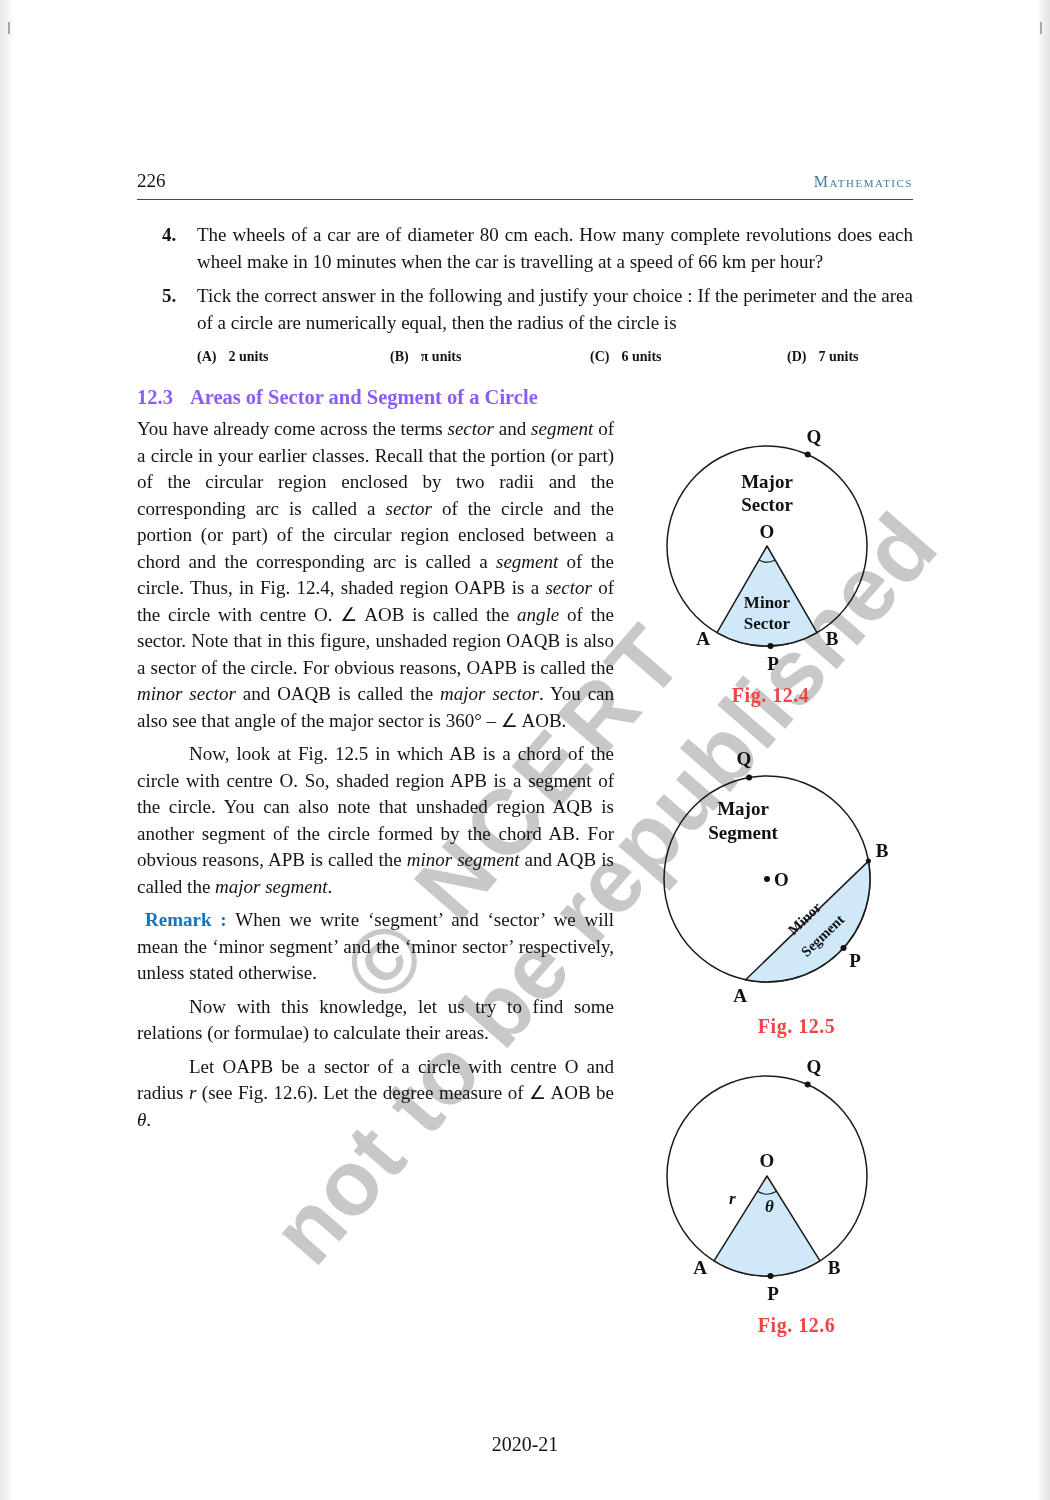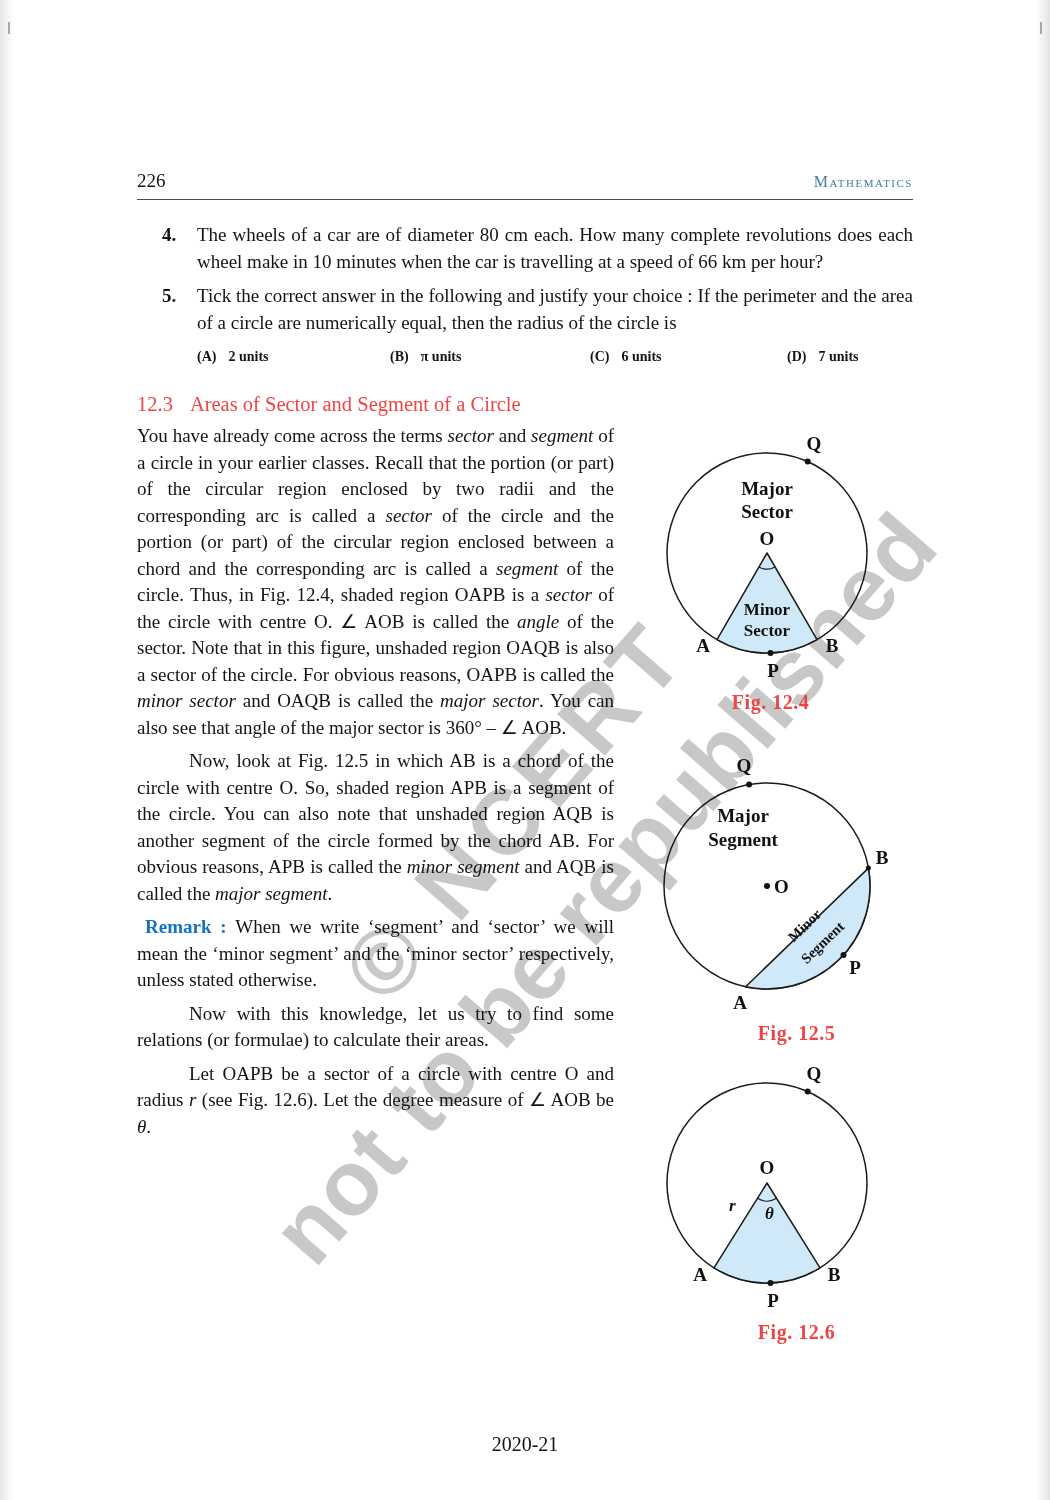--- a/index.html
+++ b/index.html
@@ -46,21 +46,21 @@
 
   .options { display:flex; margin-top:13px; margin-left:60px; font-size:14px;font-weight:bold; }
   .option  { white-space:nowrap; }
   .option:nth-child(1){ width:193px; }
   .option:nth-child(2){ width:200px; }
   .option:nth-child(3){ width:197px; }
   .option:nth-child(4){ flex:1; }
   .opt-val { margin-left:12px; }
 
   
-  .section-heading { margin-top:28px; font-size:20.5px; font-weight:normal; color:#ef4444; }
+  .section-heading { margin-top:21px; font-size:20.5px; font-weight:bold; color:#8b5cf6; }
   .section-heading .num { margin-right:17px; }
 
   
   .para { font-size:19px; line-height:26.5px; margin-top:7px; text-align:justify; }
   .para.indent { text-indent:52px; }
   .it { font-style:italic; }
   .bd { font-weight:bold; }
   sup { font-size:0.62em; }
 
   

